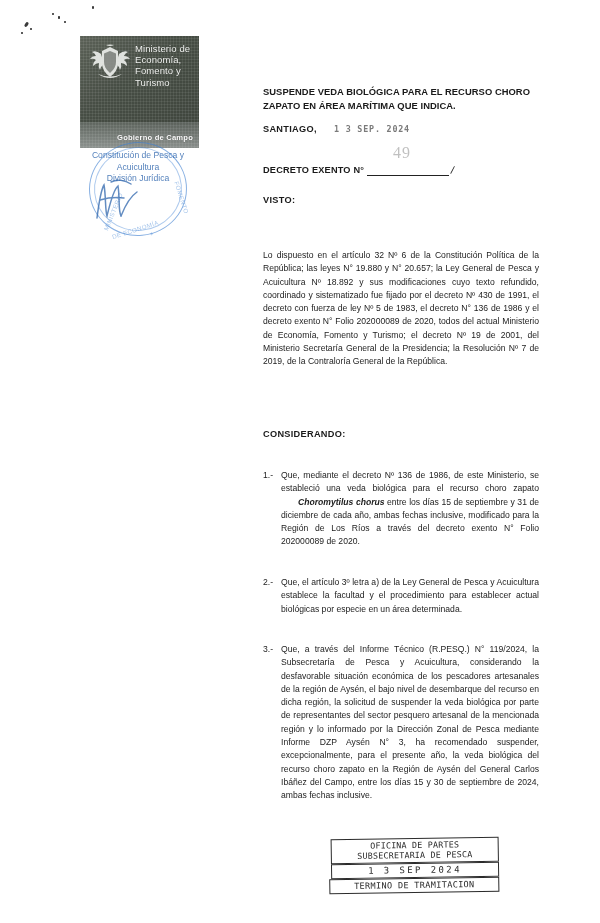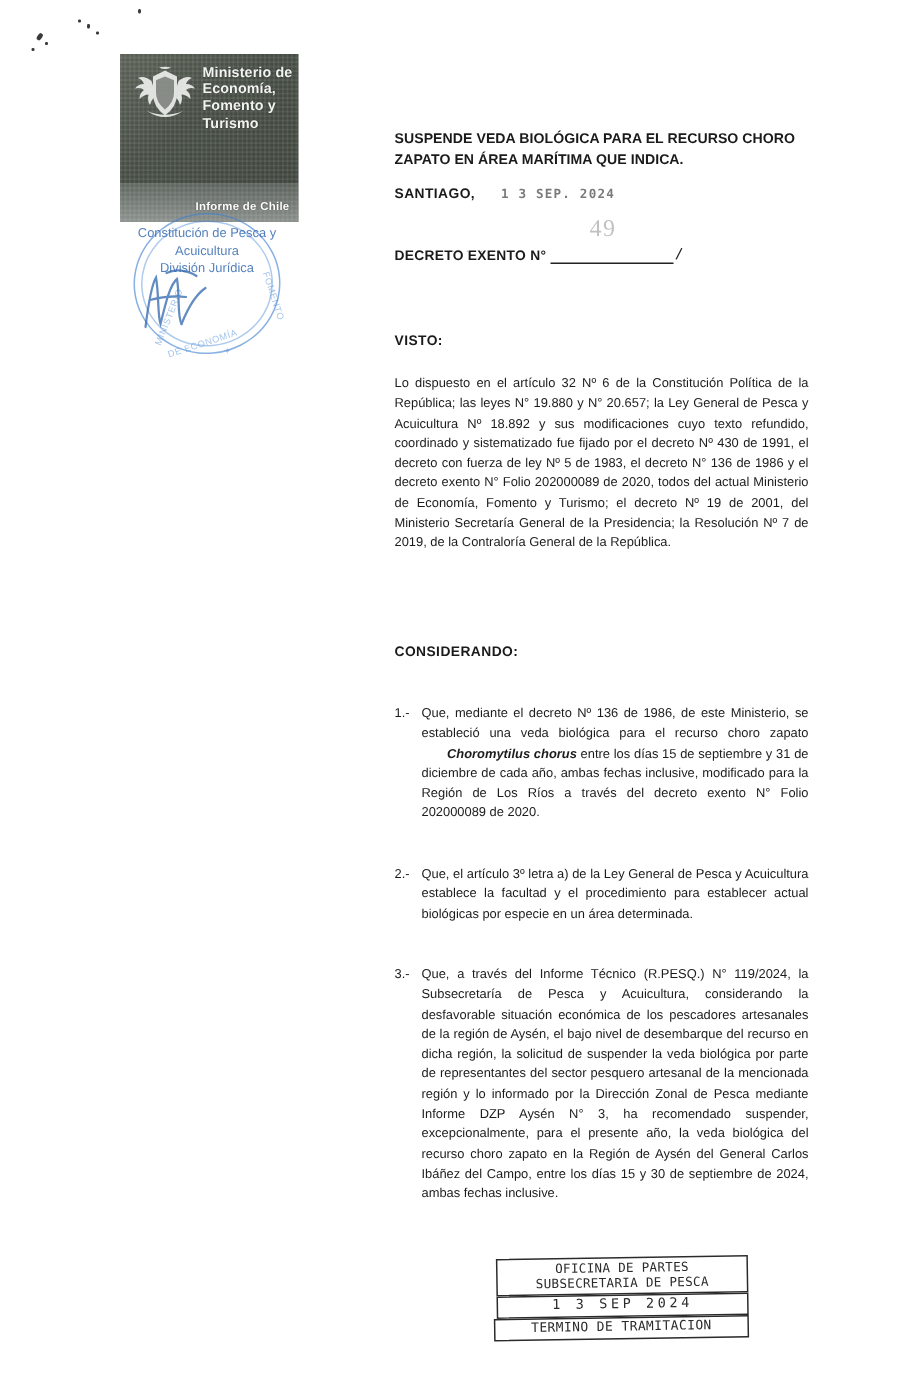--- a/index.html
+++ b/index.html
@@ -53,21 +53,21 @@
     height: 38px;
     opacity: .92;
   }
   #ministry-name {
     position: absolute;
     left: 55px;
     top: 7px;
     width: 62px;
     color: #f2f4f1;
     font-size: 9.5px;
-    font-weight: bold;
+    font-weight: normal;
     line-height: 11.2px;
     letter-spacing: .1px;
     text-shadow: 0 0 1px rgba(0,0,0,.5);
   }
   #gobierno-de-chile {
     position: absolute;
     right: 6px;
     bottom: 6px;
     color: #ffffff;
     font-size: 7.6px;
@@ -231,21 +231,21 @@
   }
 
   .section-heading {
     position: absolute;
     left: 0;
     font-size: 9.2px;
     font-weight: bold;
     letter-spacing: .3px;
     color: #1a1a1a;
   }
-  #visto-heading { top: 222px; text-align: right; }
+  #visto-heading { top: 195px; text-align: right; }
   #considerando-heading { top: 429px; }
 
   .body-para {
     position: absolute;
     left: 0;
     width: 276px;
     font-size: 8.6px;
     line-height: 13.25px;
     text-align: justify;
     color: #1c1c1c;
@@ -342,21 +342,21 @@
       <g fill="#3e443c">
         <path d="M22 7 L28 9.5 L28 18 Q28 24 22 29 Q16 24 16 18 L16 9.5 Z" opacity="0.55"></path>
       </g>
     </svg>
     <div id="ministry-name">
       <div>Ministerio de</div>
       <div>Economía,</div>
       <div>Fomento y</div>
       <div>Turismo</div>
     </div>
-    <div id="gobierno-de-chile">Informe de Chile</div>
+    <div id="gobierno-de-chile">Gobierno de Campo</div>
   </div>
 
   <div id="blue-stamp">
     <div class="ring"></div>
     <div class="ring2"></div>
     <div class="stamp-text">
       <div>Constitución de Pesca y</div>
       <div>Acuicultura</div>
       <div>División Jurídica</div>
     </div>

